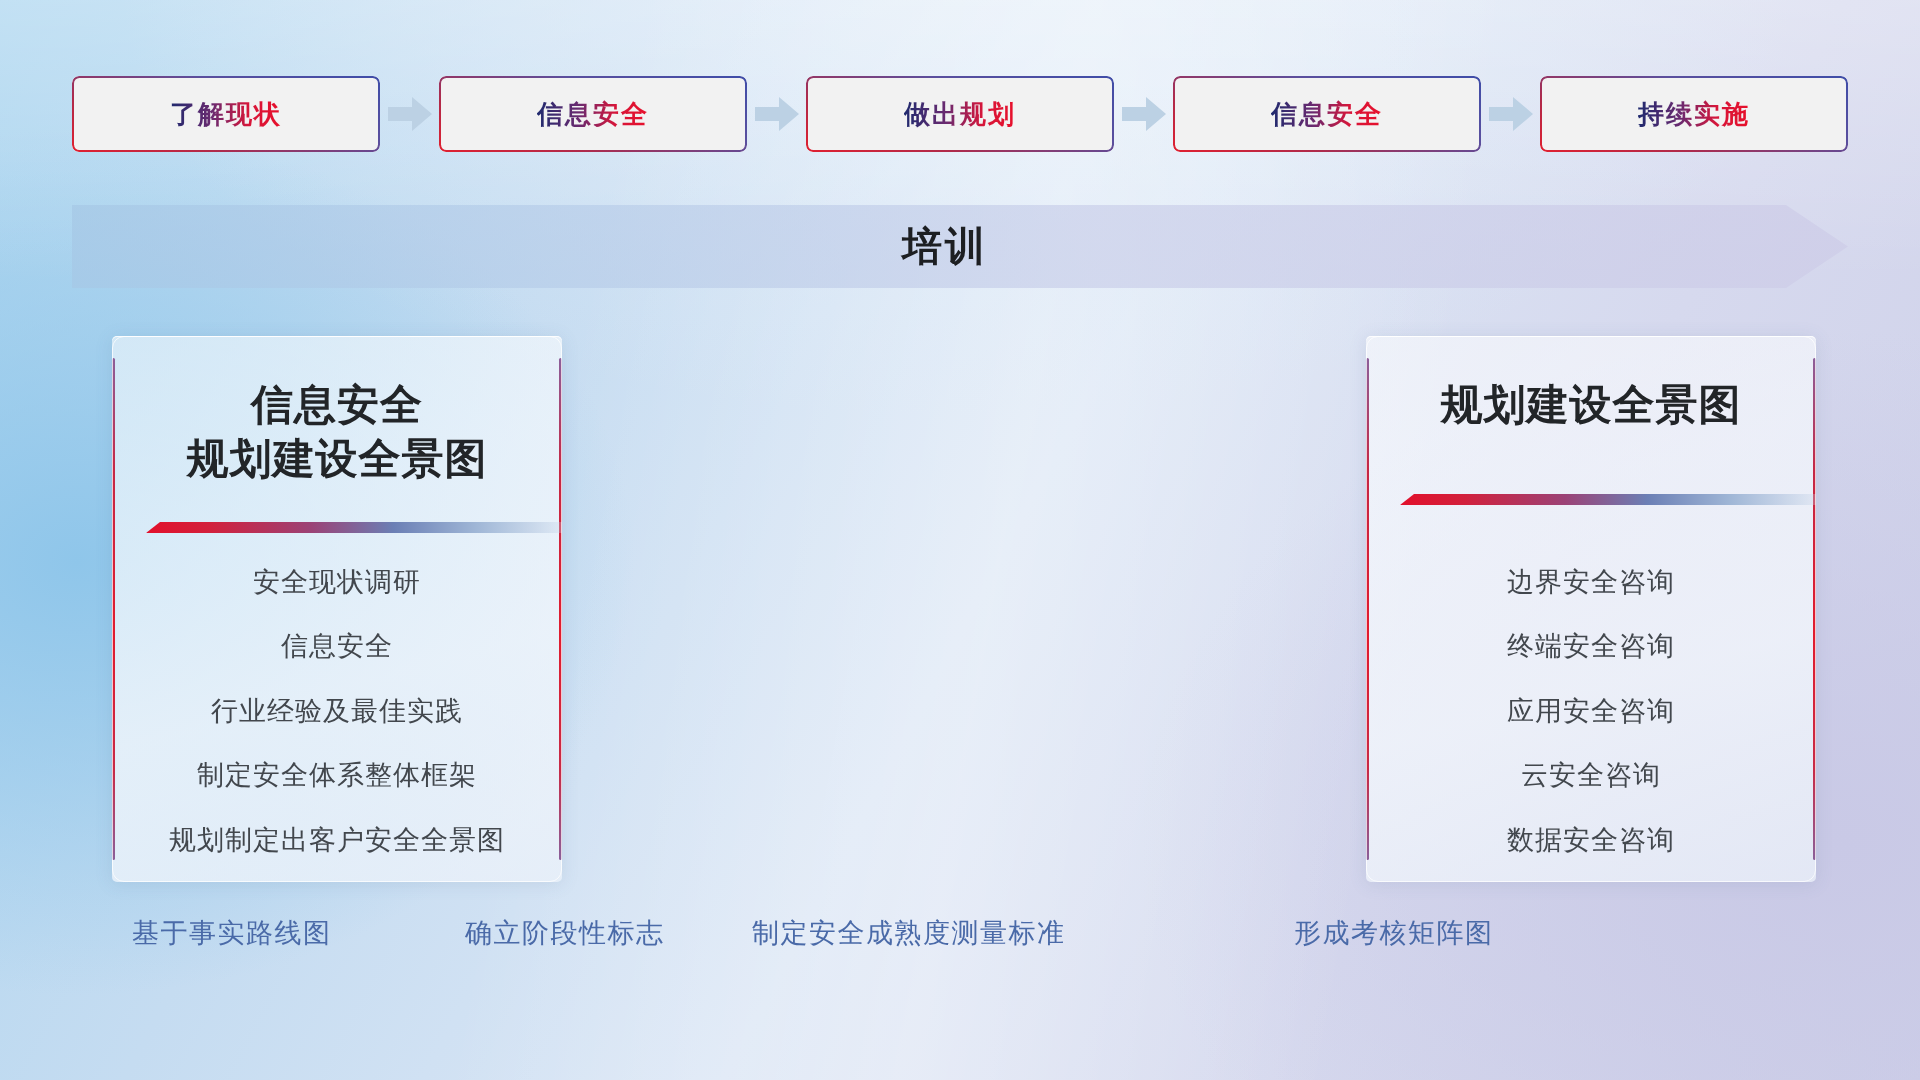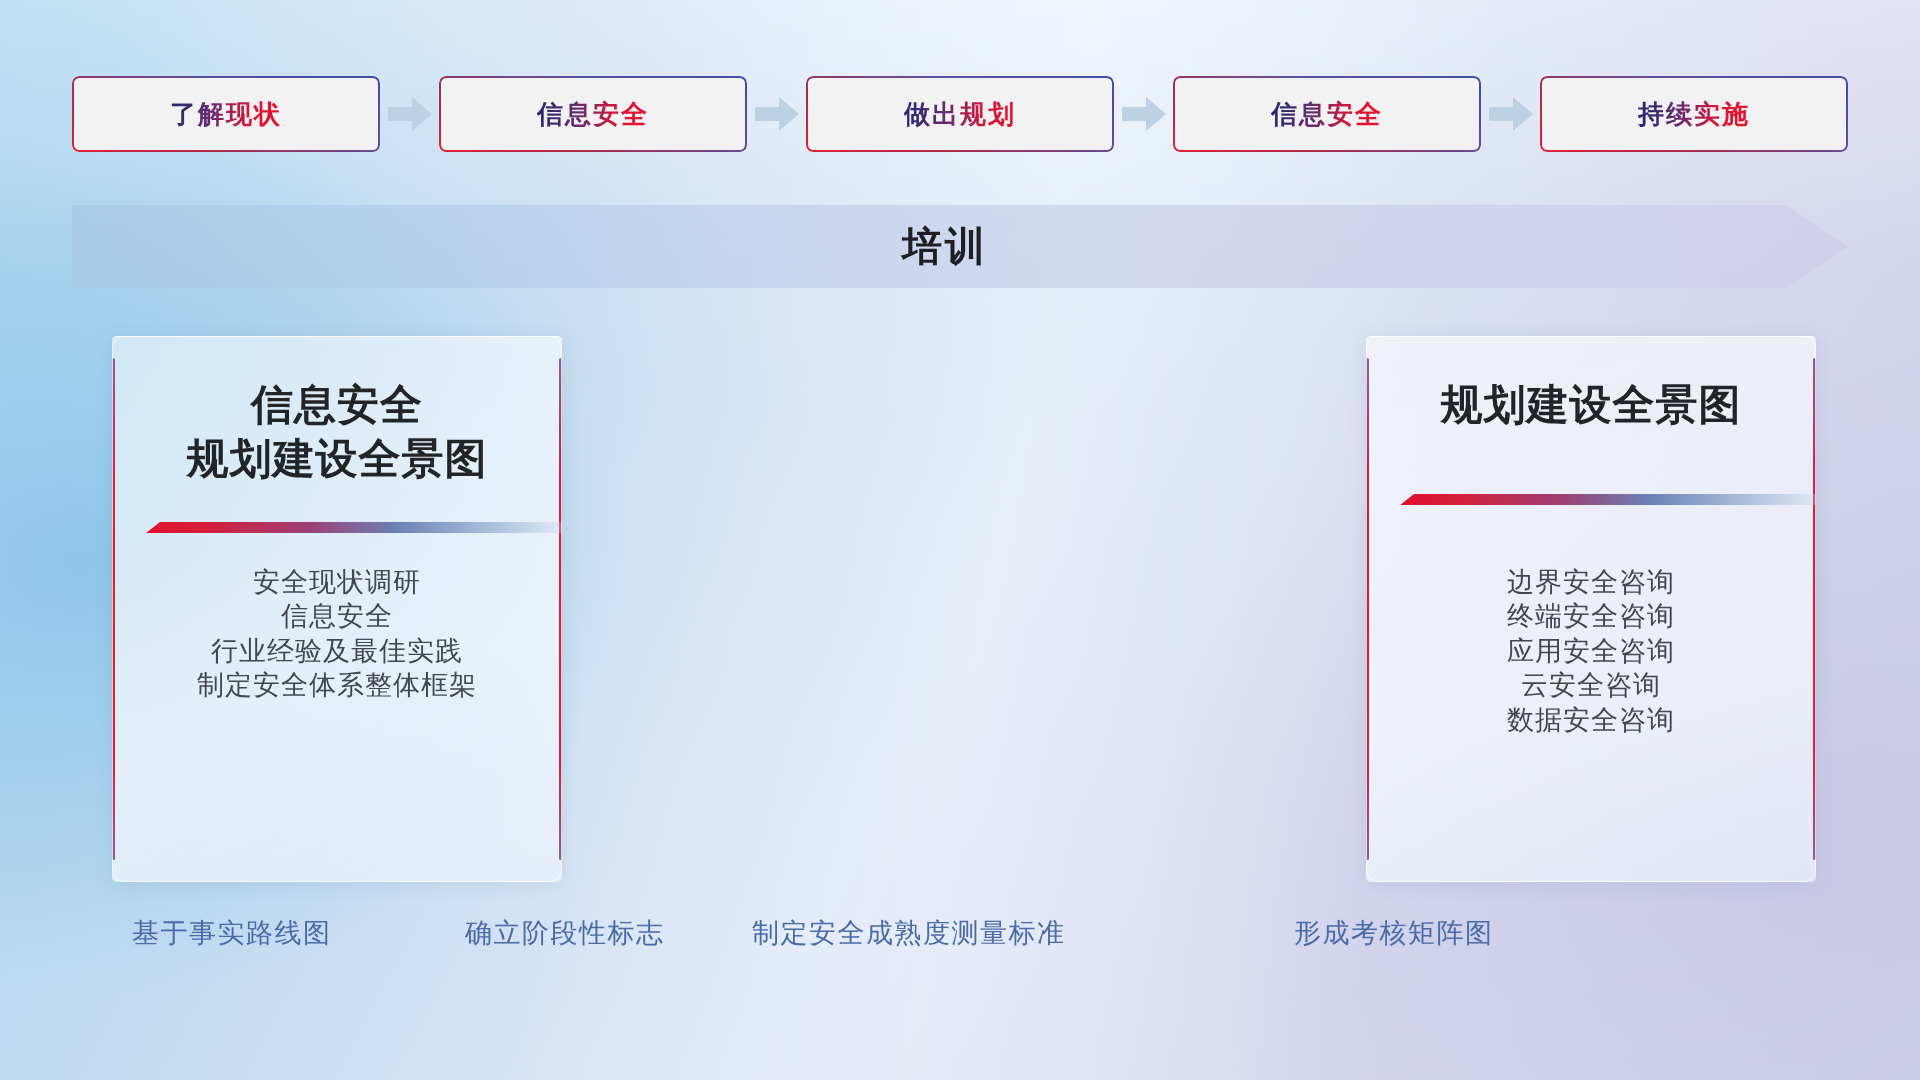--- a/index.html
+++ b/index.html
@@ -121,21 +121,21 @@
     position:absolute; left:34px; top:186px; width:458px; height:11px;
     background:linear-gradient(90deg,
       #e2102b 0%, #d2203c 14%, #9b4276 36%, #6b7fb5 54%, #9fb6d6 72%, rgba(210,222,238,.25) 92%, rgba(255,255,255,0) 100%);
     clip-path:polygon(14px 0, 100% 0, 100% 100%, 0 100%);
     border-radius:1px;
   }
   .card.shift-div .card-divider{ top:158px; }
 
   .card-list{
     position:absolute; left:0; right:0; top:230px;
-    display:flex; flex-direction:column; align-items:center; gap:2px;
+    display:flex; flex-direction:column; align-items:center; gap:32px;
     padding:0 18px;
   }
   .card-list li{
     list-style:none;
     font-size:27px; color:#42474d; letter-spacing:1px; line-height:1.2;
     white-space:nowrap;
   }
 
   
   #captions{ position:absolute; left:0; top:915px; width:1920px; height:50px; }
@@ -207,20 +207,21 @@
       <div class="card-accent"></div>
       <div class="card-accent right"></div>
       <div class="card-title">信息安全
 规划建设全景图</div>
       <div class="card-divider"></div>
       <ul class="card-list">
         <li>安全现状调研</li>
         <li>信息安全</li>
         <li>行业经验及最佳实践</li>
         <li>制定安全体系整体框架</li>
+        <li>规划制定出客户安全全景图</li>
       </ul>
     </div>
 
 
     <div class="card shift-div">
       <div class="card-accent"></div>
       <div class="card-accent right"></div>
       <div class="card-title">规划建设全景图</div>
       <div class="card-divider"></div>
       <ul class="card-list">

